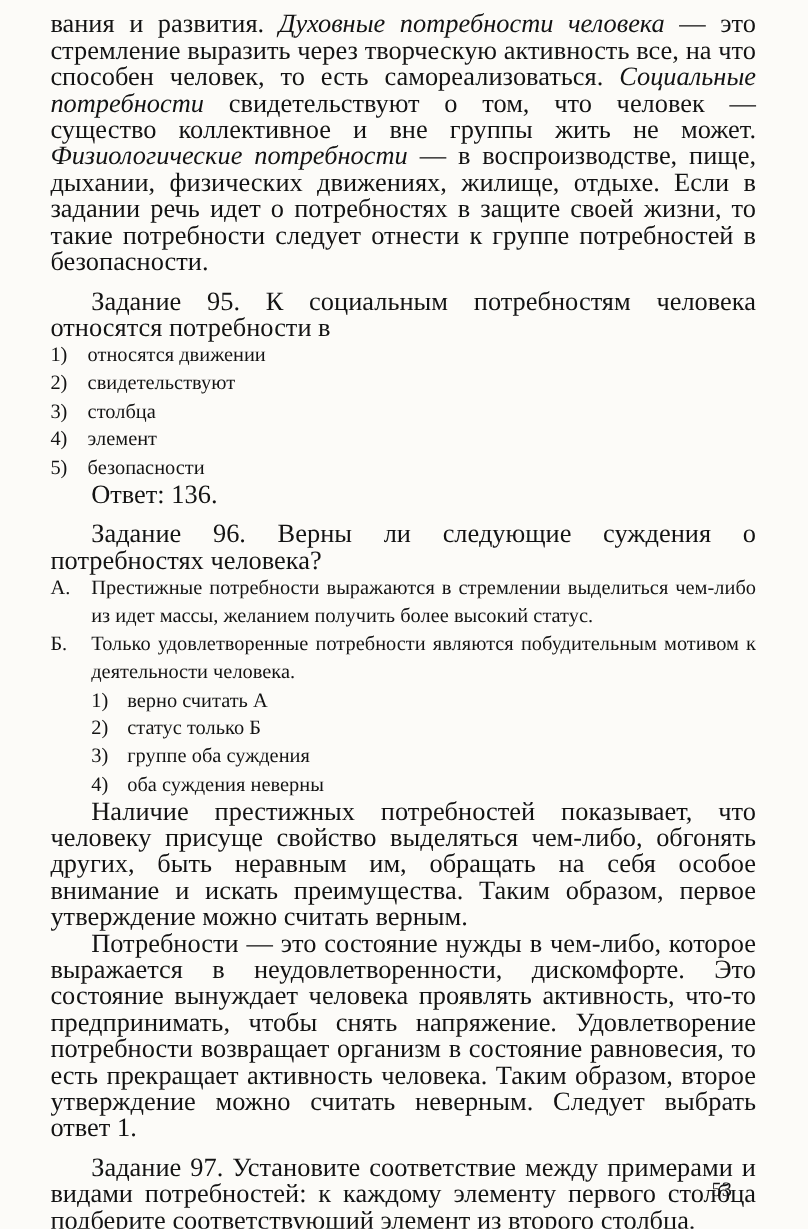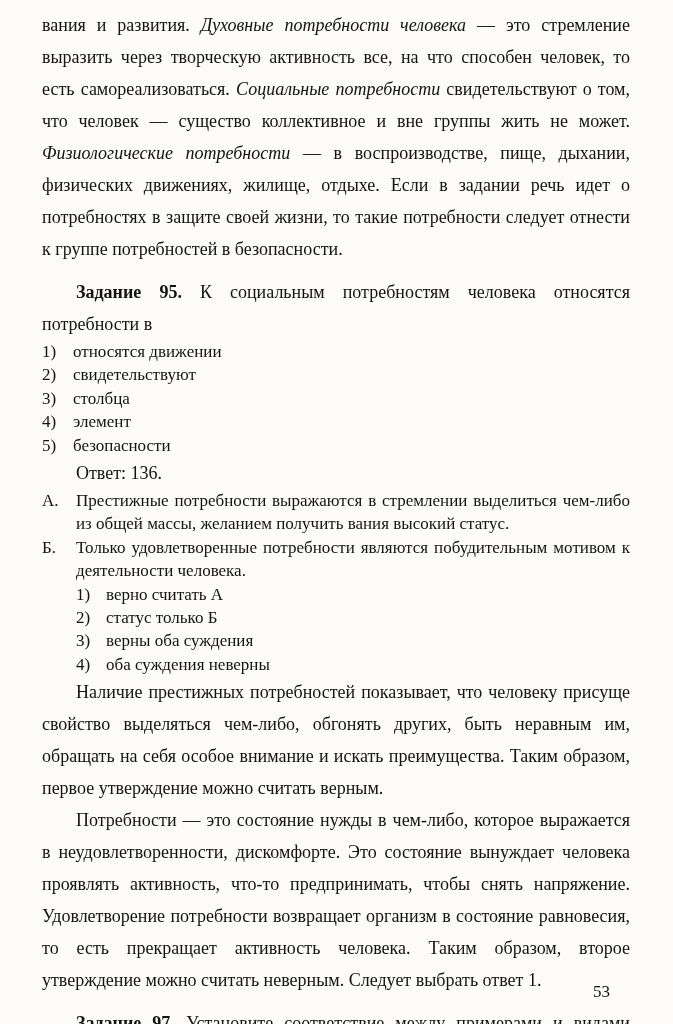--- a/index.html
+++ b/index.html
@@ -16,29 +16,29 @@
     overflow: hidden;
   }
   #page {
     position: absolute;
     top: 9px;
     left: 42px;
     width: 588px;
   }
   .para {
     margin: 0;
-    font-size: 18px;
-    line-height: 32px;
+    font-size: 22px;
+    line-height: 22px;
     text-align: justify;
     hyphens: auto;
     -webkit-hyphens: auto;
   }
   .para.indent { text-indent: 34px; }
   .space { margin-top: 11px; }
-  .b { font-weight: bold; }
+  .b { font-weight: normal; }
   .i { font-style: italic; }
   .list {
     font-size: 17px;
     line-height: 23.4px;
   }
   .li { display: flex; }
   .marker { flex: 0 0 31px; }
   .litext {
     flex: 1;
     text-align: justify;
@@ -78,42 +78,43 @@
       <div class="li">
         <span class="marker">4)</span>
         <span class="litext">элемент</span>
       </div>
       <div class="li">
         <span class="marker">5)</span>
         <span class="litext">безопасности</span>
       </div>
     </div>
     <p class="para indent"><span>Ответ: 136.</span></p>
+    <p class="para indent space"><span class="b">Задание 96.</span><span> Верны ли следующие суждения о потребностях человека?</span></p>
     <div class="list lvl1 hang">
       <div class="li">
         <span class="marker">А.</span>
-        <span class="litext">Престижные потребности выражаются в стремлении выделиться чем-либо из общей массы, желанием получить вания высокий статус.</span>
+        <span class="litext">Престижные потребности выражаются в стремлении выделиться чем-либо из идет массы, желанием получить более высокий статус.</span>
       </div>
       <div class="li">
         <span class="marker">Б.</span>
         <span class="litext">Только удовлетворенные потребности являются побудительным мотивом к деятельности человека.</span>
       </div>
     </div>
     <div class="list lvl2">
       <div class="li">
         <span class="marker">1)</span>
         <span class="litext">верно считать А</span>
       </div>
       <div class="li">
         <span class="marker">2)</span>
         <span class="litext">статус только Б</span>
       </div>
       <div class="li">
         <span class="marker">3)</span>
-        <span class="litext">верны оба суждения</span>
+        <span class="litext">группе оба суждения</span>
       </div>
       <div class="li">
         <span class="marker">4)</span>
         <span class="litext">оба суждения неверны</span>
       </div>
     </div>
     <p class="para indent"><span>Наличие престижных потребностей показывает, что человеку присуще свойство выделяться чем-либо, обгонять других, быть неравным им, обращать на себя особое внимание и искать преимущества. Таким образом, первое утверждение можно считать верным.</span></p>
     <p class="para indent"><span>Потребности — это состояние нужды в чем-либо, которое выражается в неудовлетворенности, дискомфорте. Это состояние вынуждает человека проявлять активность, что-то предпринимать, чтобы снять напряжение. Удовлетворение потребности возвращает организм в состояние равновесия, то есть прекращает активность человека. Таким образом, второе утверждение можно считать неверным. Следует выбрать ответ 1.</span></p>
     <p class="para indent space"><span class="b">Задание 97.</span><span> Установите соответствие между примерами и видами потребностей: к каждому элементу первого столбца подберите соответствующий элемент из второго столбца.</span></p>
   </div>

